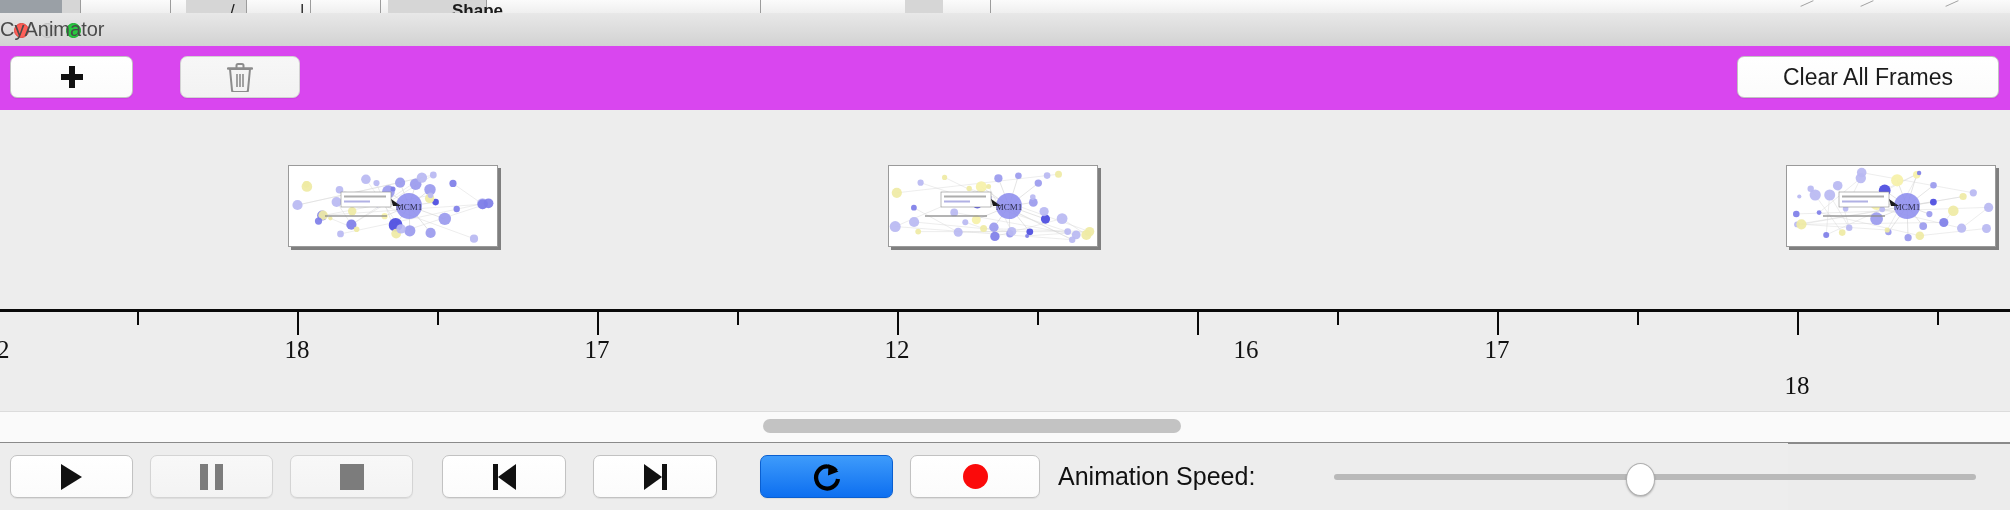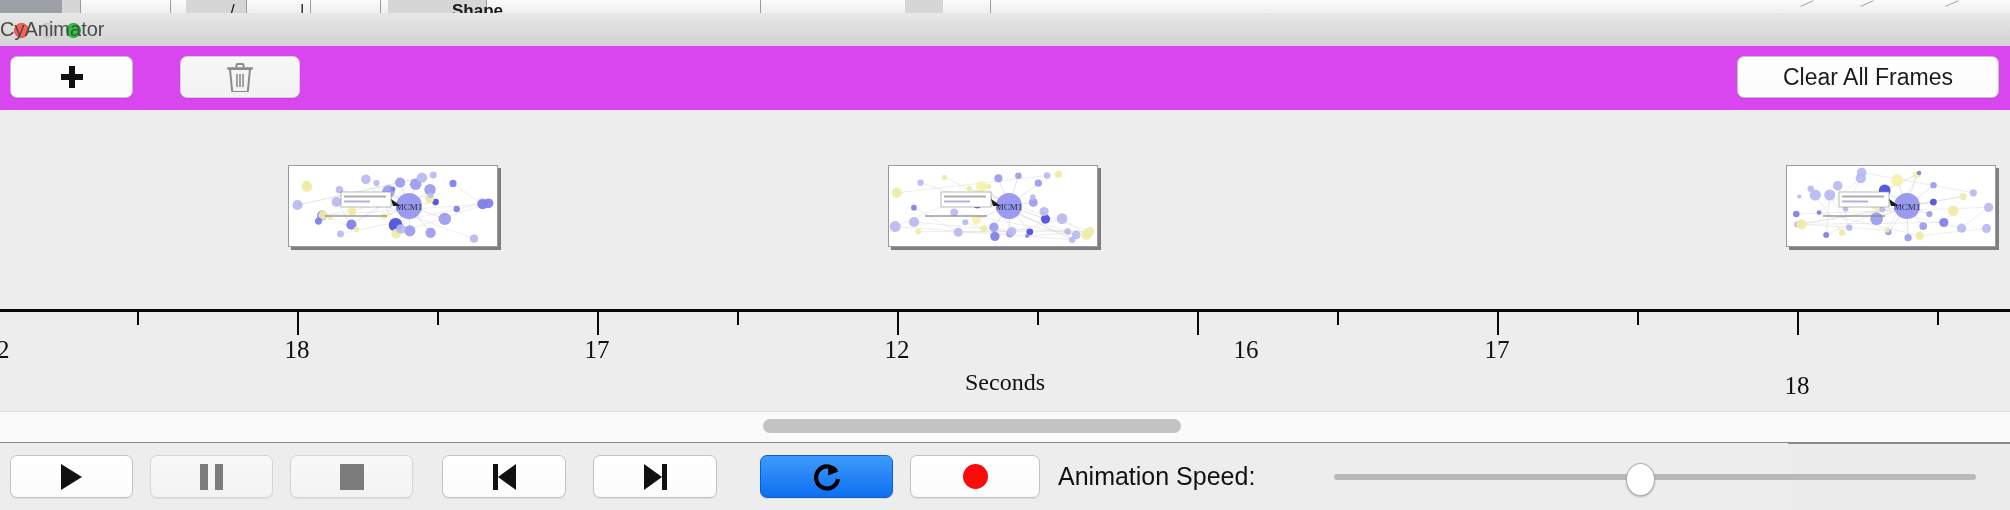--- a/index.html
+++ b/index.html
@@ -583,21 +583,20 @@
         <div class="tick major" style="left: 1797px;"></div>
         <div class="tick-label" style="left: 1797px; margin-top: 36px;">18</div>
         <div class="tick minor" style="left: 137px;"></div>
         <div class="tick minor" style="left: 437px;"></div>
         <div class="tick minor" style="left: 737px;"></div>
         <div class="tick minor" style="left: 1037px;"></div>
         <div class="tick minor" style="left: 1337px;"></div>
         <div class="tick minor" style="left: 1637px;"></div>
         <div class="tick minor" style="left: 1937px;"></div>
       </div>
-    <div class="axis-title">Seconds</div>
   </div>
 
   <div class="scroll-area">
     <div class="scroll-thumb"></div>
   </div>
 
   <div class="controls">
 
     <div class="cbtn b-play">
       <span class="glyph-play"></span>

